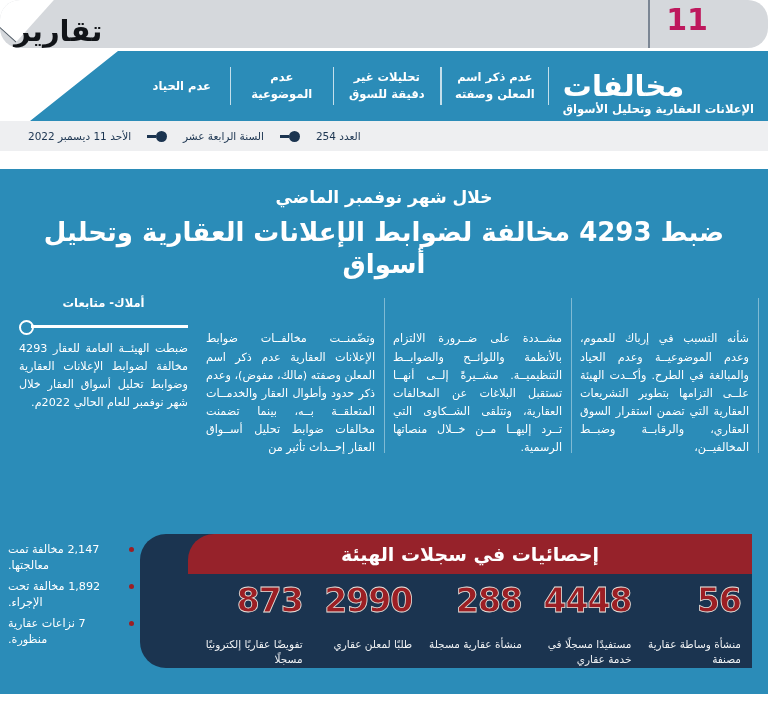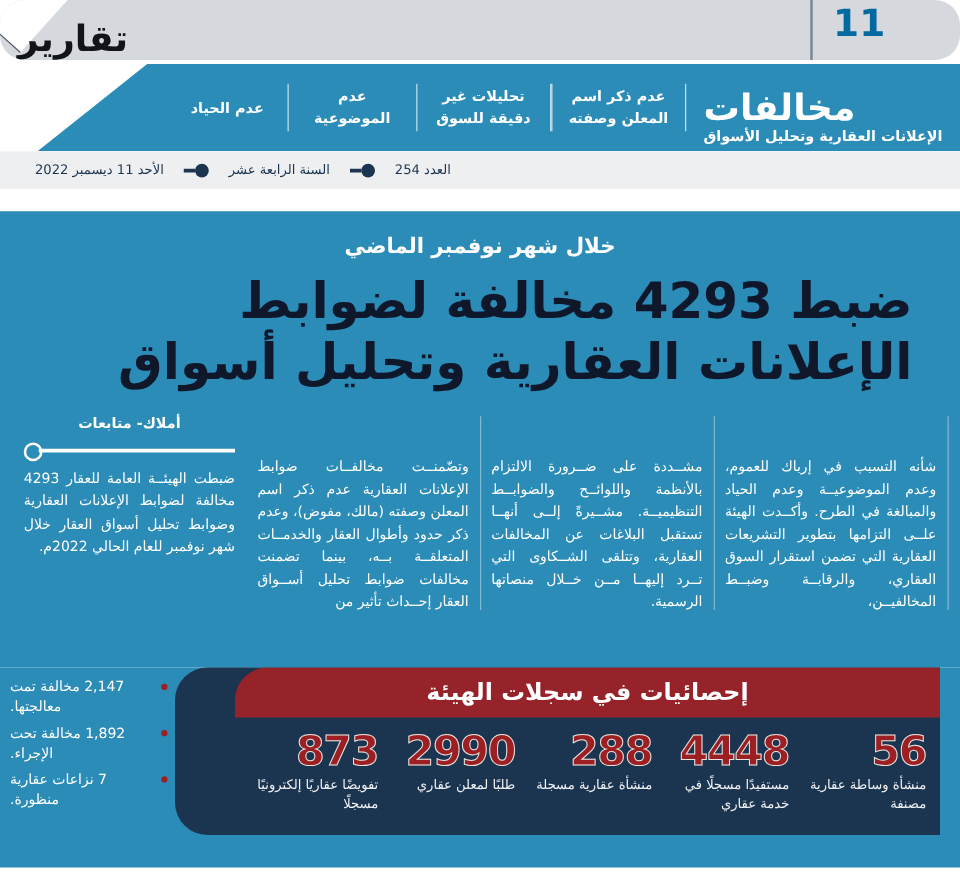--- a/index.html
+++ b/index.html
@@ -57,21 +57,21 @@
     width: 2px;
     height: 48px;
     background: #7b8694;
   }
   .page-number {
     position: absolute;
     right: 60px;
     top: 5px;
     font-size: 30px;
     font-weight: bold;
-    color: #0369a1;
+    color: #be185d;
     line-height: 1;
   }
 
   
   .ribbon-wrap {
     position: relative;
     height: 70px;
     background: #ffffff;
     margin-top: 3px;
   }
@@ -194,22 +194,23 @@
   }
   .kicker {
     text-align: center;
     color: #ffffff;
     font-size: 17px;
     font-weight: bold;
     padding-top: 18px;
     letter-spacing: 0.2px;
   }
   .headline {
-    color: #0f172a;
-    font-size: 40px;
+    text-align: center;
+    color: #ffffff;
+    font-size: 26px;
     font-weight: bold;
     line-height: 1.22;
     padding: 10px 38px 0 38px;
     letter-spacing: -0.3px;
   }
   .columns {
     display: flex;
     flex-direction: row;
     padding: 14px 10px 0 10px;
     gap: 0;
@@ -345,21 +346,21 @@
     font-size: 33px;
     font-weight: bold;
     color: #9c1f24;
     line-height: 1.02;
     -webkit-text-stroke: 0.8px #e8e4dd;
     letter-spacing: -1px;
   }
   .stat-label {
     font-size: 10.5px;
     line-height: 1.42;
-    margin-top: 3px;
+    margin-top: 19px;
     color: #f0f2f4;
   }
   .bottom-strip {
     height: 18px;
     background: #ffffff;
   }
 </style>
 </head>
 <body>
 

